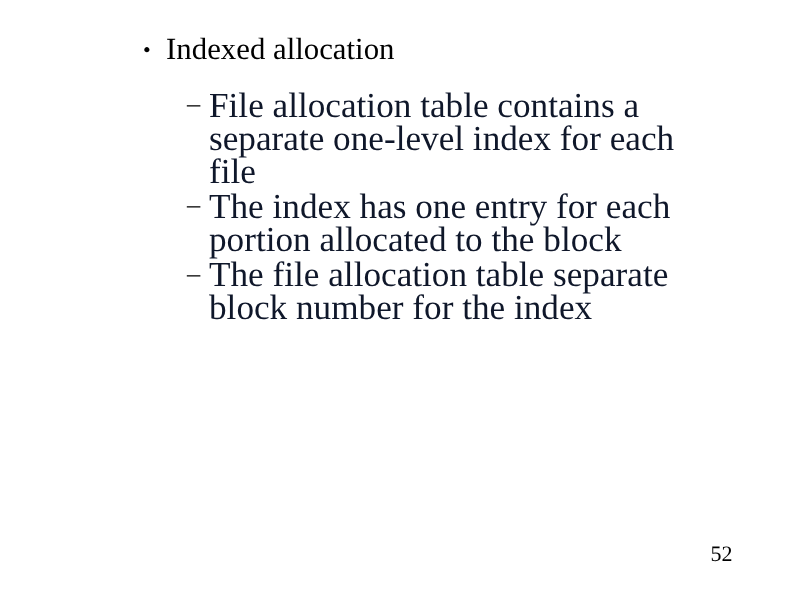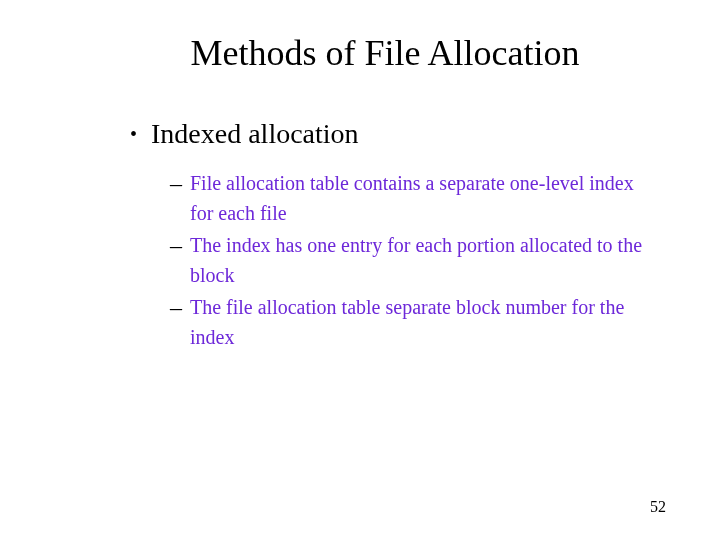--- a/index.html
+++ b/index.html
@@ -57,38 +57,37 @@
       align-items: flex-start;
       margin-bottom: 2px;
     }
     .sub-dash {
       font-size: 24px;
       color: #000;
       margin-right: 8px;
       line-height: 30px;
     }
     .sub-text {
-      font-size: 20px;
-      color: #6d28d9;
+      font-size: 32px;
+      color: #0f172a;
       line-height: 30px;
       max-width: 460px;
     }
     .page-number {
       position: absolute;
       bottom: 24px;
       right: 54px;
-      font-size: 16px;
+      font-size: 20px;
       color: #000;
     }
   </style>
 </head>
 <body>
 
 <div class="slide">
-  <h1 class="title">Methods of File Allocation</h1>
 
   <div class="content">
     <div class="bullet-main">
       <span class="bullet-dot">•</span>
       <span class="bullet-main-text">Indexed allocation</span>
     </div>
 
     <div class="sub-list">
       <div class="sub-item">
         <span class="sub-dash">–</span>

